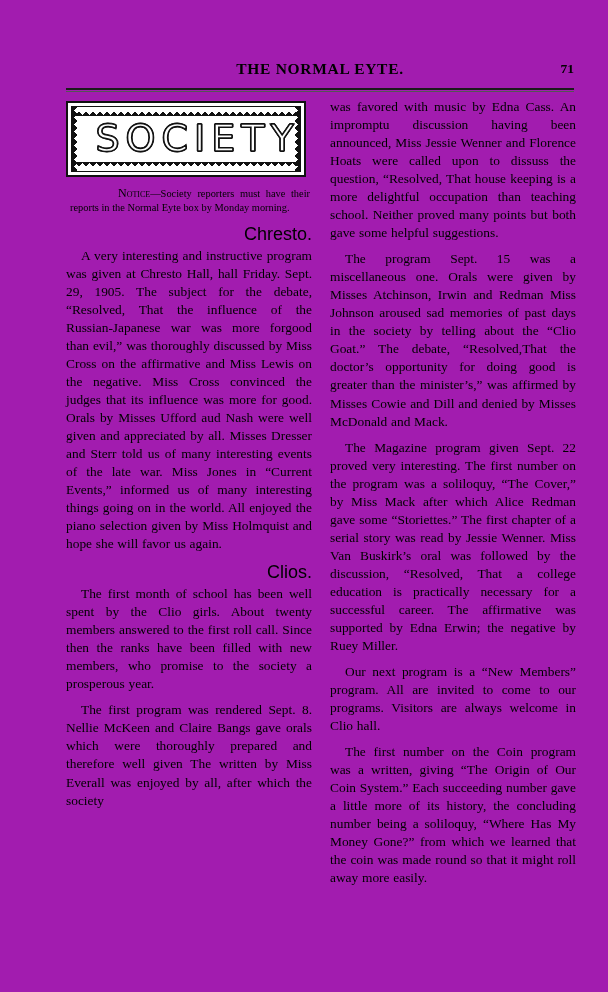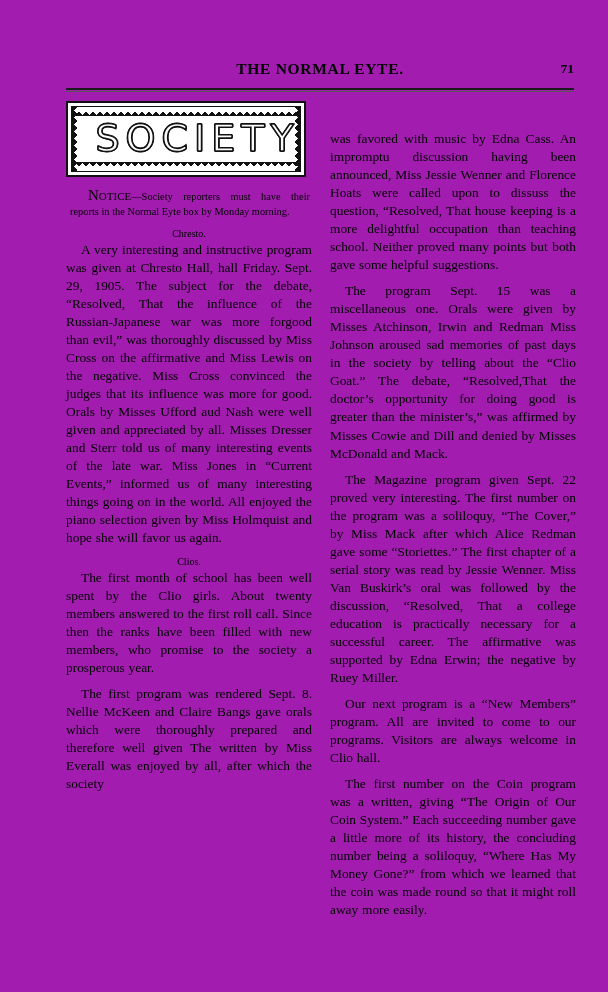--- a/index.html
+++ b/index.html
@@ -138,42 +138,43 @@
   .notice {
     margin: 9px 2px 0 4px;
     font-size: 10.4px;
     line-height: 1.28;
     text-align: justify;
     text-indent: 18px;
     font-family: "Liberation Serif", "DejaVu Serif", serif;
   }
   .notice .smallcaps {
     font-variant: small-caps;
-    font-size: 15px;
+    font-size: 12px;
+    margin-left: 30px;
   }
 
   
   h2.section-head {
-    font-size: 10px;
+    font-size: 18px;
     font-weight: normal;
-    text-align: center;
+    text-align: right;
     margin: 9px 0 2px 0;
-    font-family: Liberation Serif, serif;
+    font-family: Liberation Sans, sans-serif;
   }
   p.body-par {
     margin: 0;
     font-size: 13.4px;
     line-height: 1.345;
     text-align: justify;
     text-indent: 15px;
     word-spacing: 0.4px;
     font-family: "Liberation Serif", "DejaVu Serif", serif;
   }
   p.body-par + p.body-par { margin-top: 8px; }
-  .col-right p.body-par:first-child { text-indent: 0; margin-top: 32px; }
+  .col-right p.body-par:first-child { text-indent: 0; }
 </style>
 </head>
 <body>
 
 <div class="page">
 
   <div class="running-head">
     <div class="head-title">THE NORMAL EYTE.</div>
     <div class="head-folio">71</div>
   </div>

